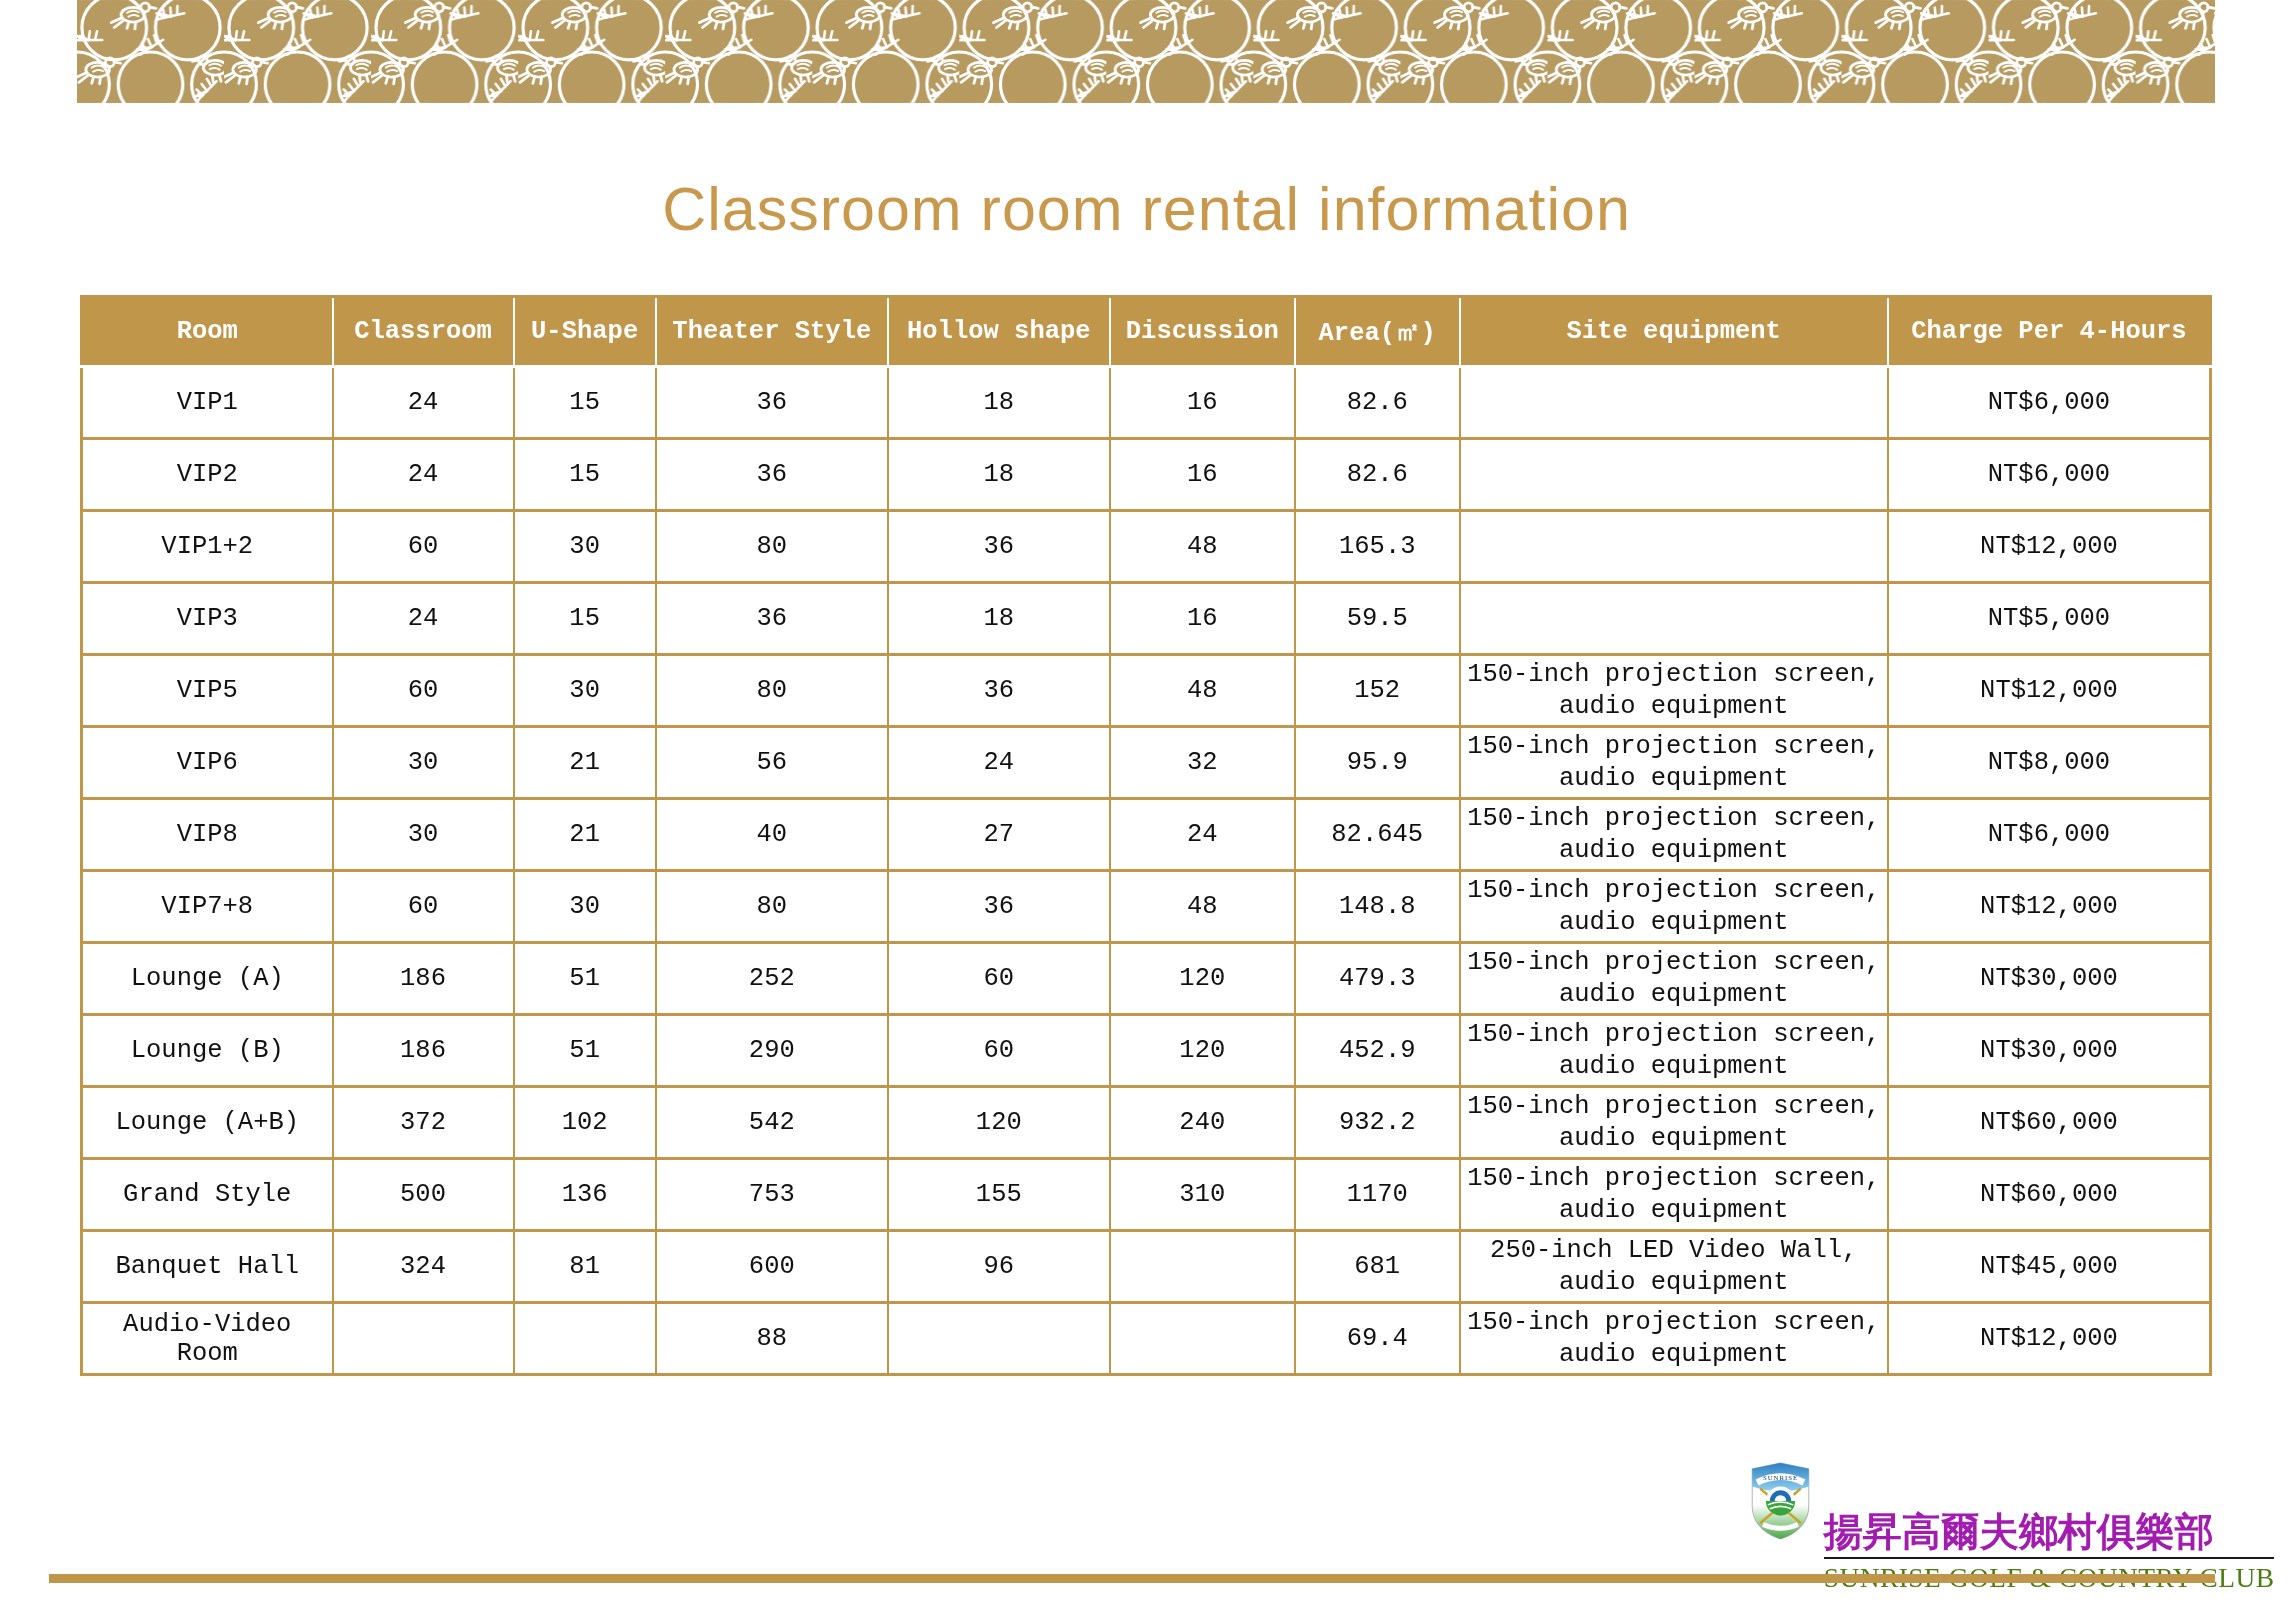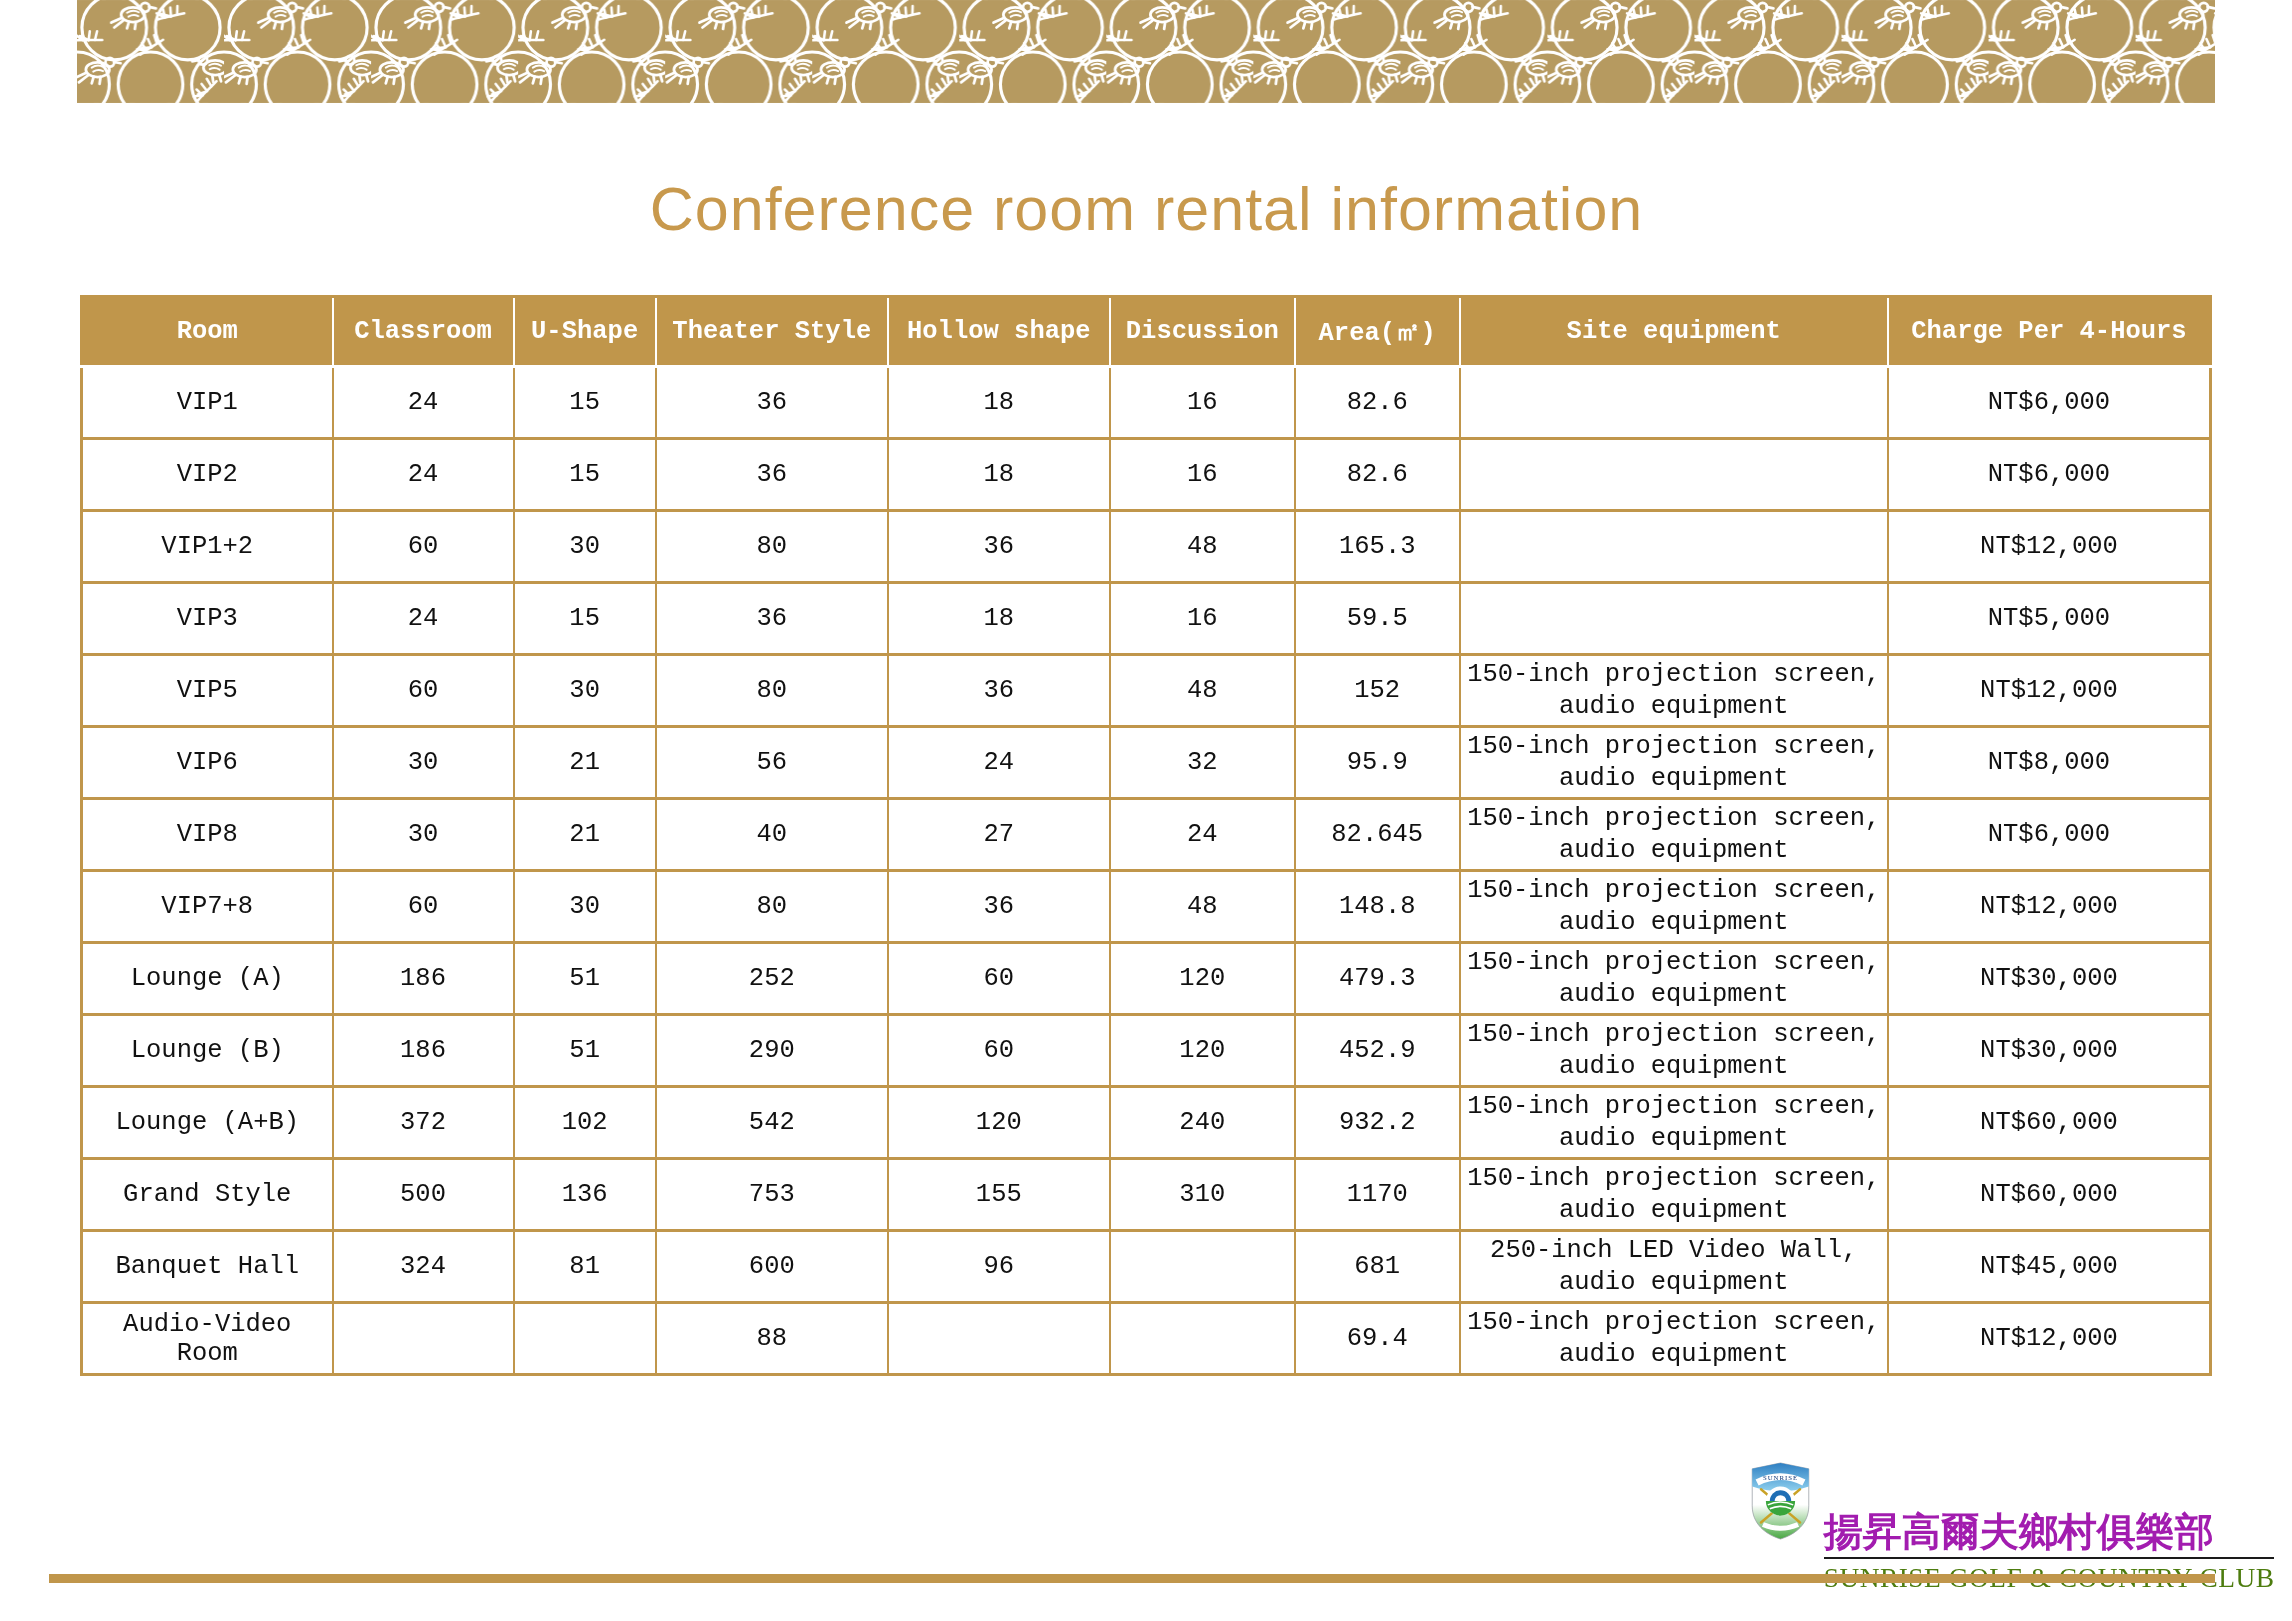--- a/index.html
+++ b/index.html
@@ -104,21 +104,21 @@
           <use href="#sprig" transform="translate(84,8) rotate(8)"></use>
           <use href="#bird" transform="translate(44,4)"></use>
           <use href="#bird" transform="translate(8,60)"></use>
           <use href="#bird" transform="translate(128,58) scale(-1,1) translate(-26,0)"></use>
         </pattern>
       </defs>
       <rect width="2181" height="105" fill="url(#vinepat)"></rect>
     </svg>
   </div>
 
-  <h1 class="page-title">Conference room rental information</h1>
+  <h1 class="page-title">Classroom room rental information</h1>
 
   <div class="table-wrap">
     <table class="rental">
       <thead>
         <tr>
             <th class="col-room">Room</th>
             <th class="col-classroom">Classroom</th>
             <th class="col-u_shape">U-Shape</th>
             <th class="col-theater">Theater Style</th>
             <th class="col-hollow">Hollow shape</th>

